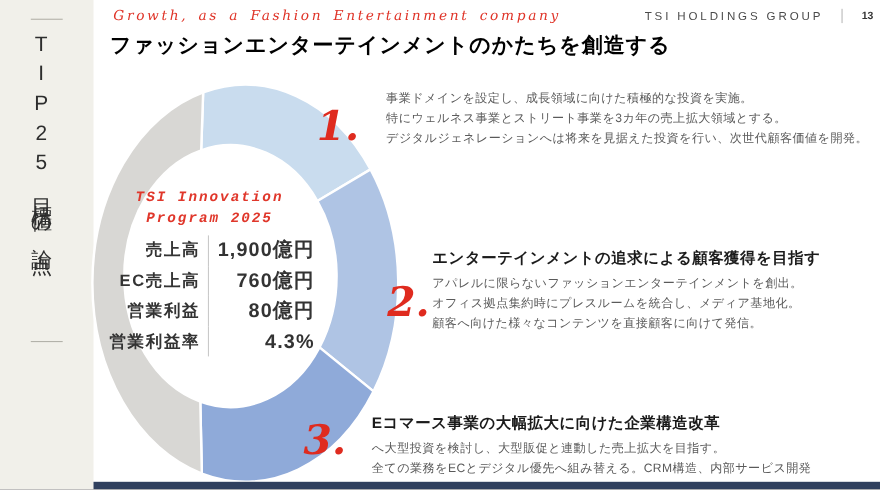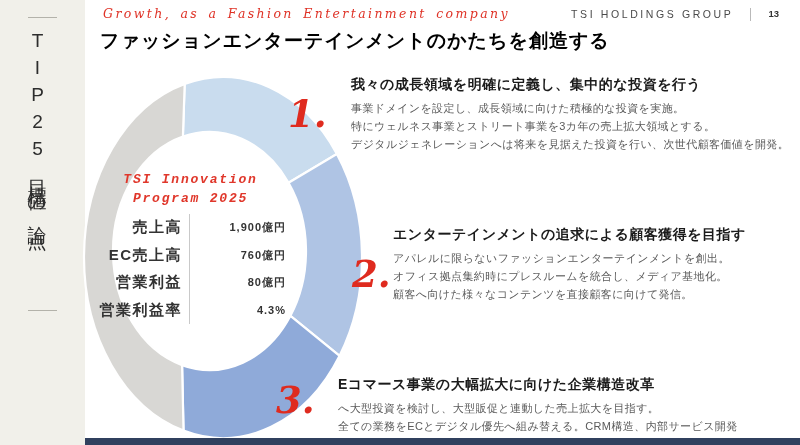--- a/index.html
+++ b/index.html
@@ -22,42 +22,42 @@
   .eyebrow{
     position:absolute;left:103px;top:6px;
     font-family:"DejaVu Serif","Liberation Serif",serif;font-style:italic;
     font-size:12.5px;letter-spacing:2.4px;word-spacing:3px;color:#df3226;text-align:right;
   }
   .page-title{
     position:absolute;left:100px;top:28px;
     font-size:19px;font-weight:700;color:#000000;letter-spacing:1px;
   }
   .brand-box{
-    position:absolute;right:21px;top:8px;display:flex;align-items:flex-start;gap:17px;
+    position:absolute;right:6px;top:8px;display:flex;align-items:center;gap:17px;
   }
   .brand{font-size:10.5px;letter-spacing:2.6px;color:#4a4a4a;}
   .brand-divider{width:1px;height:13px;background:#b9b9b9;}
   .page-num{font-size:9.5px;font-weight:700;color:#333;}
   
   #donut{position:absolute;left:0;top:0;pointer-events:none;}
   .donut-center-title{
     position:absolute;left:108px;top:170px;width:165px;text-align:center;
     font-family:Liberation Mono, monospace;font-style:italic;
     font-size:13px;letter-spacing:1.8px;color:#e0372b;line-height:19px;font-weight:700;
   }
   
   .kpi-table{position:absolute;left:62px;top:214px;width:224px;}
   .kpi-row{display:flex;height:27.5px;align-items:center;}
   .kpi-label{
     width:120px;text-align:right;padding-right:7px;
     font-size:15px;font-weight:700;color:#333;letter-spacing:1.5px;
   }
   .kpi-value{
     width:96px;text-align:right;border-left:1px solid #c9c9c9;height:27.5px;
-    line-height:27.5px;font-size:11px;font-weight:700;color:#333;letter-spacing:1px;
+    line-height:27.5px;font-size:18px;font-weight:700;color:#333;letter-spacing:1px;
   }
   
   .step-num{
     position:absolute;
     font-family:"DejaVu Serif","Liberation Serif",serif;
     font-style:italic;font-weight:700;font-size:37px;color:#df2b1f;line-height:1;
   }
   .n1{left:288px;top:96px;}
   .n2{left:352px;top:256px;}
   .n3{left:276px;top:382px;}
@@ -119,21 +119,20 @@
       <div class="kpi-label">営業利益率</div>
       <div class="kpi-value">4.3%</div>
     </div>
   </div>
 
   <div class="step-num n1">1.</div>
   <div class="step-num n2">2.</div>
   <div class="step-num n3">3.</div>
 
   <div class="section s1">
-    <div class="sec-heading">我々の成長領域を明確に定義し、集中的な投資を行う</div>
     <div class="sec-body">
       <div>事業ドメインを設定し、成長領域に向けた積極的な投資を実施。</div>
       <div>特にウェルネス事業とストリート事業を3カ年の売上拡大領域とする。</div>
       <div>デジタルジェネレーションへは将来を見据えた投資を行い、次世代顧客価値を開発。</div>
     </div>
   </div>
 
   <div class="section s2">
     <div class="sec-heading">エンターテインメントの追求による顧客獲得を目指す</div>
     <div class="sec-body">

